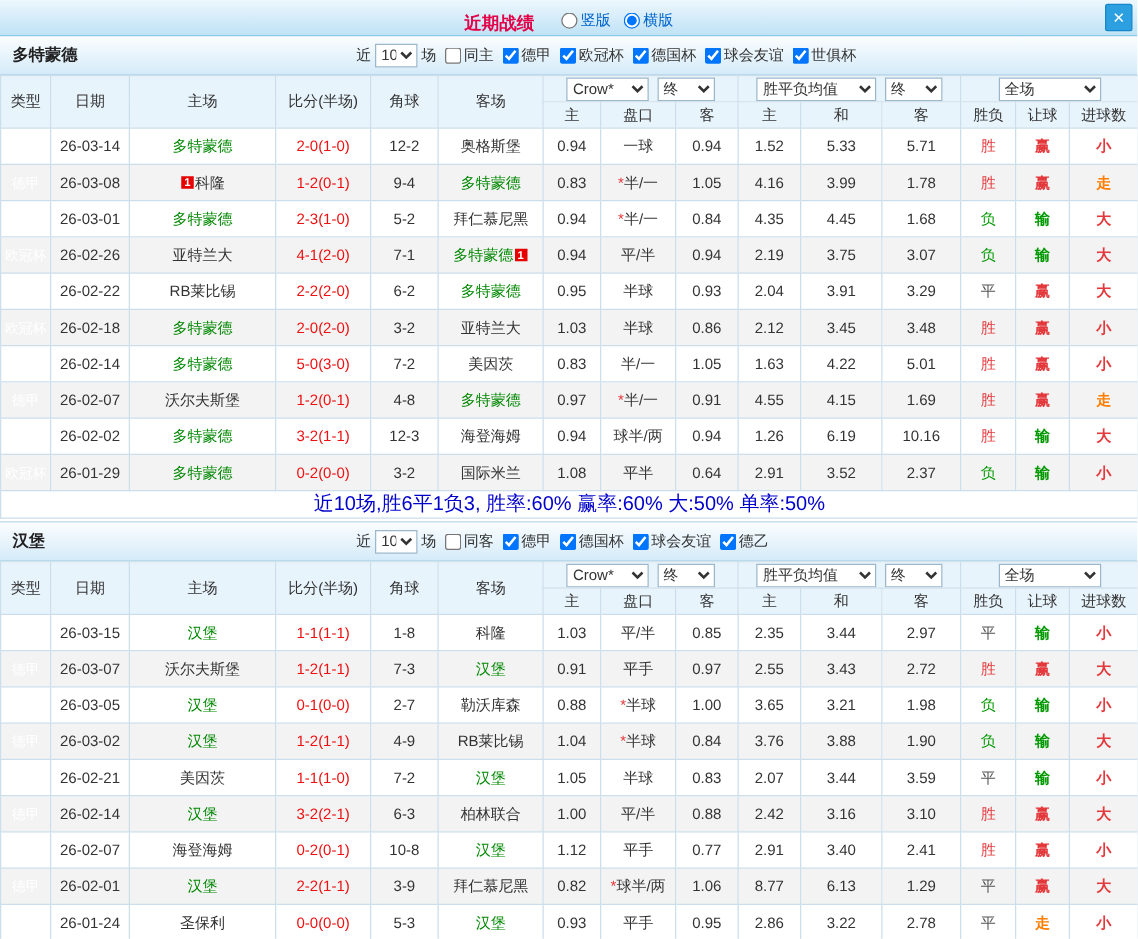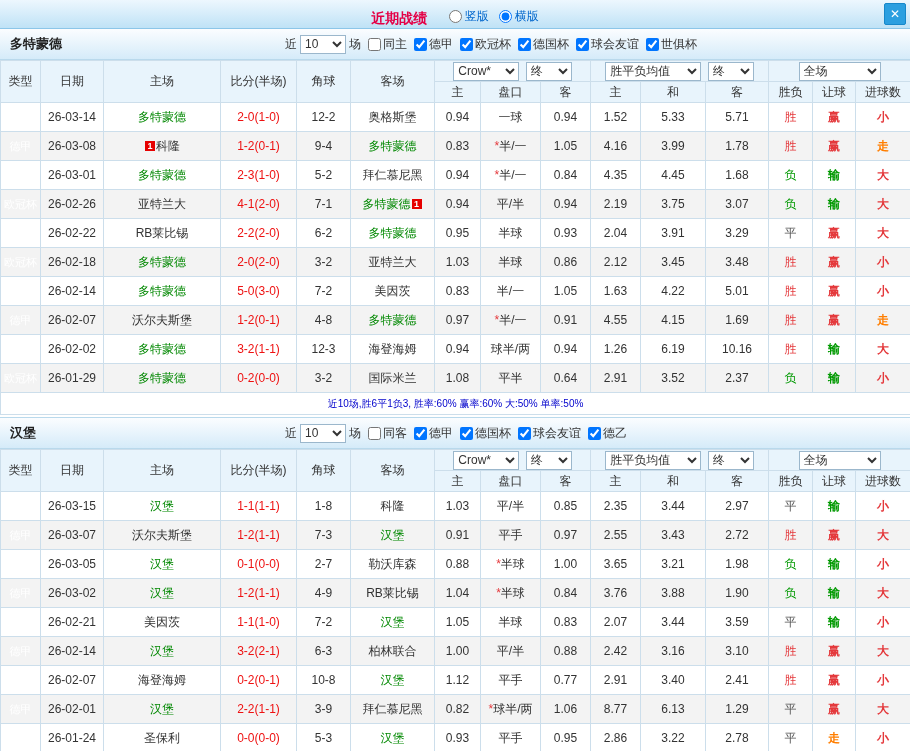--- a/index.html
+++ b/index.html
@@ -22,21 +22,21 @@
   .sec-header{height:30px;background:linear-gradient(#fbfdff,#d5ebf9);
               border-bottom:1px solid #b9d9ec;display:flex;align-items:center;padding:0 10px}
   #sections > .section + .section .sec-header{border-top:1px solid #b9d9ec;margin-top:2px}
   .team-name{font-weight:bold;font-size:13px;color:#222;width:275px;flex:none}
   .filters{display:inline-flex;align-items:center;color:#333;white-space:nowrap}
   .checks{display:inline-flex;align-items:flex-end}
   .checks label{display:inline-flex;align-items:center;margin-left:7px;cursor:pointer}
   .checks input{margin:0 2px 0 0;width:13px;height:13px}
 
   .sel{font-size:12px;height:19px;border:1px solid #9bb7cc;background:#fff;color:#333}
-  .sel-count{width:46px;margin:0 3px}
+  .sel-count{width:34px;margin:0 3px}
   .sel-book{width:66px}
   .sel-final{width:46px;margin-left:3px}
   .sel-avg{width:96px}
   .sel-scope{width:82px}
 
   
   table.grid{border-collapse:collapse;width:910px;table-layout:fixed}
   .grid th,.grid td{border:1px solid #ccdeeb;text-align:center;padding:0;
                     overflow:hidden;white-space:nowrap}
   .grid thead th{background:#e8f4fc;font-weight:normal;height:20px;color:#333}
@@ -54,21 +54,21 @@
 
   .r-win{color:var(--red)}
   .r-draw{color:#555}
   .r-loss{color:var(--green)}
   .h-win{color:var(--red);font-weight:bold}
   .h-loss{color:var(--green);font-weight:bold}
   .h-push{color:var(--orange);font-weight:bold}
   .g-big{color:var(--red);font-weight:bold}
   .g-small{color:var(--red);font-weight:bold}
 
-  tfoot .summary-row td{height:21px;color:var(--summary-blue);background:#fff;font-size:10px}
+  tfoot .summary-row td{height:21px;color:var(--summary-blue);background:#fff;font-size:16px}
 </style>
 </head>
 <body>
 
 <div class="window">
   <div class="titlebar">
     <div class="titlebar-center">
       <span class="title">近期战绩</span>
       <span class="radios">
           <label><input type="radio" name="view" style="">竖版</label>

